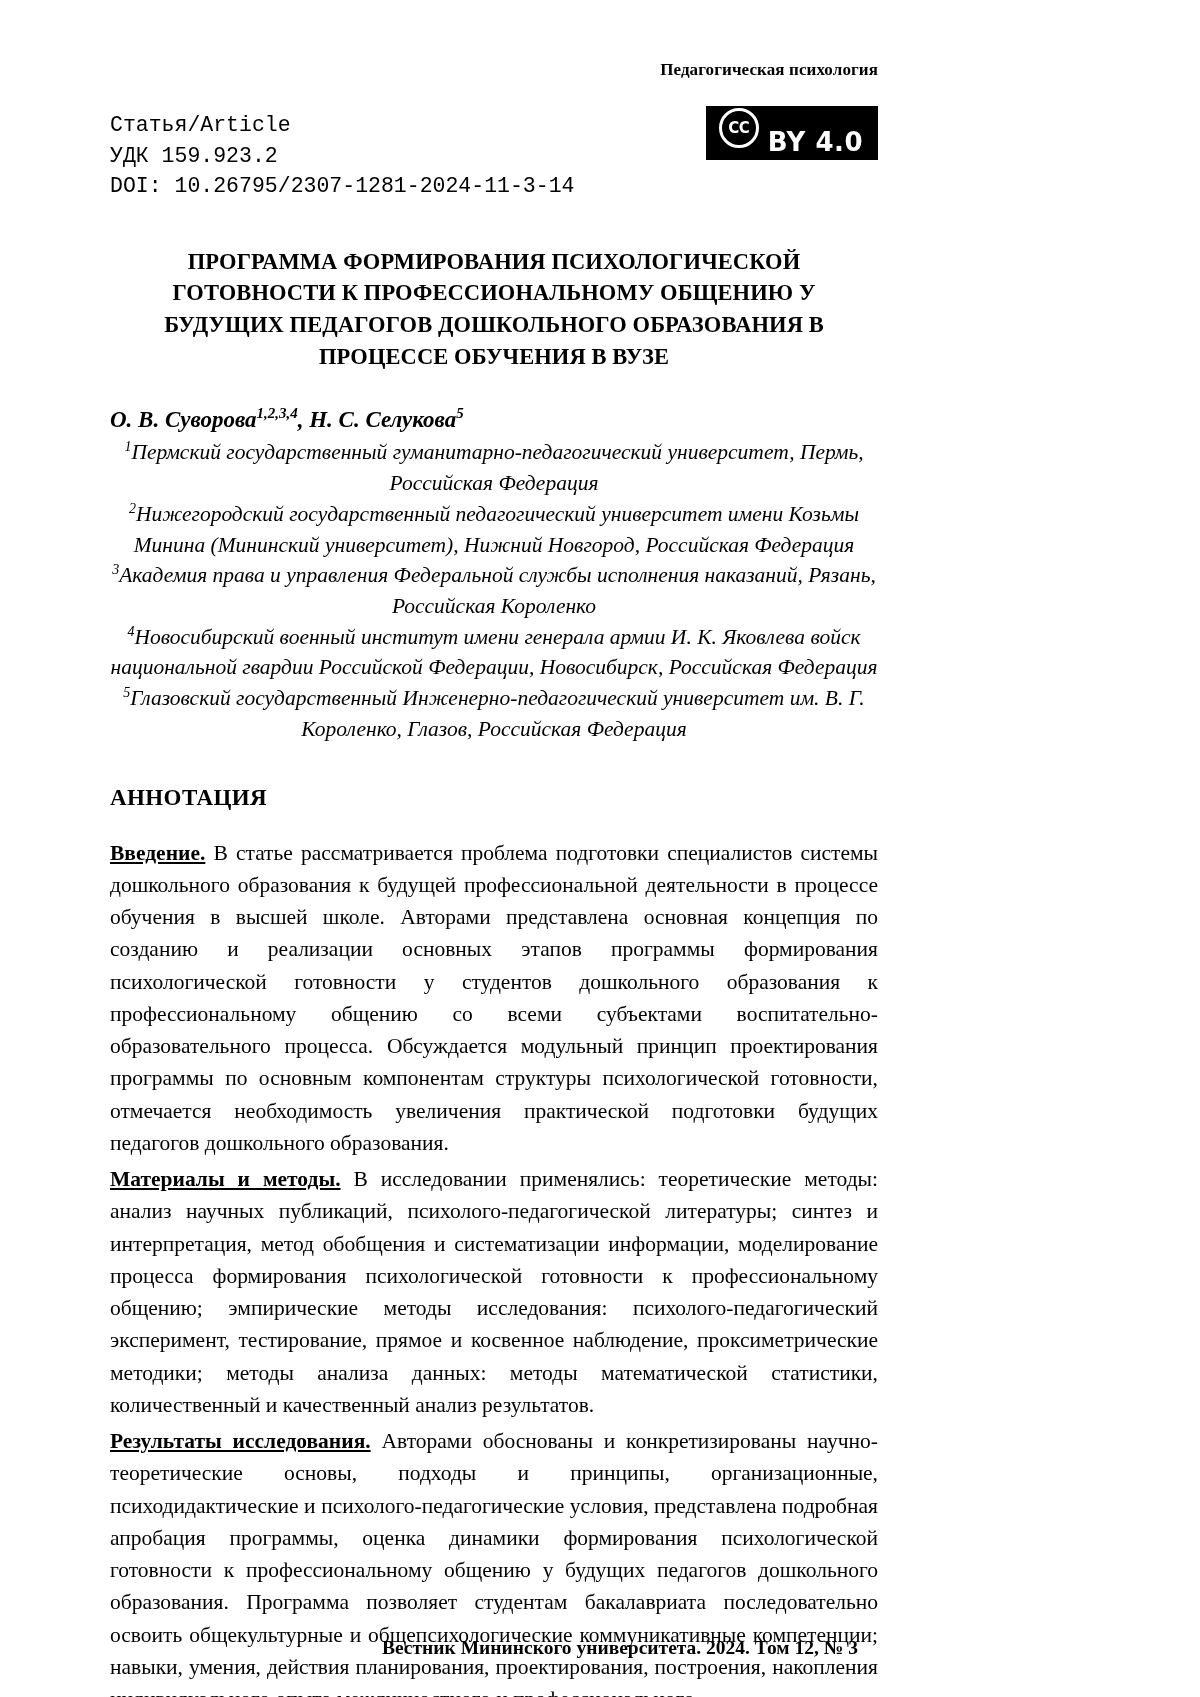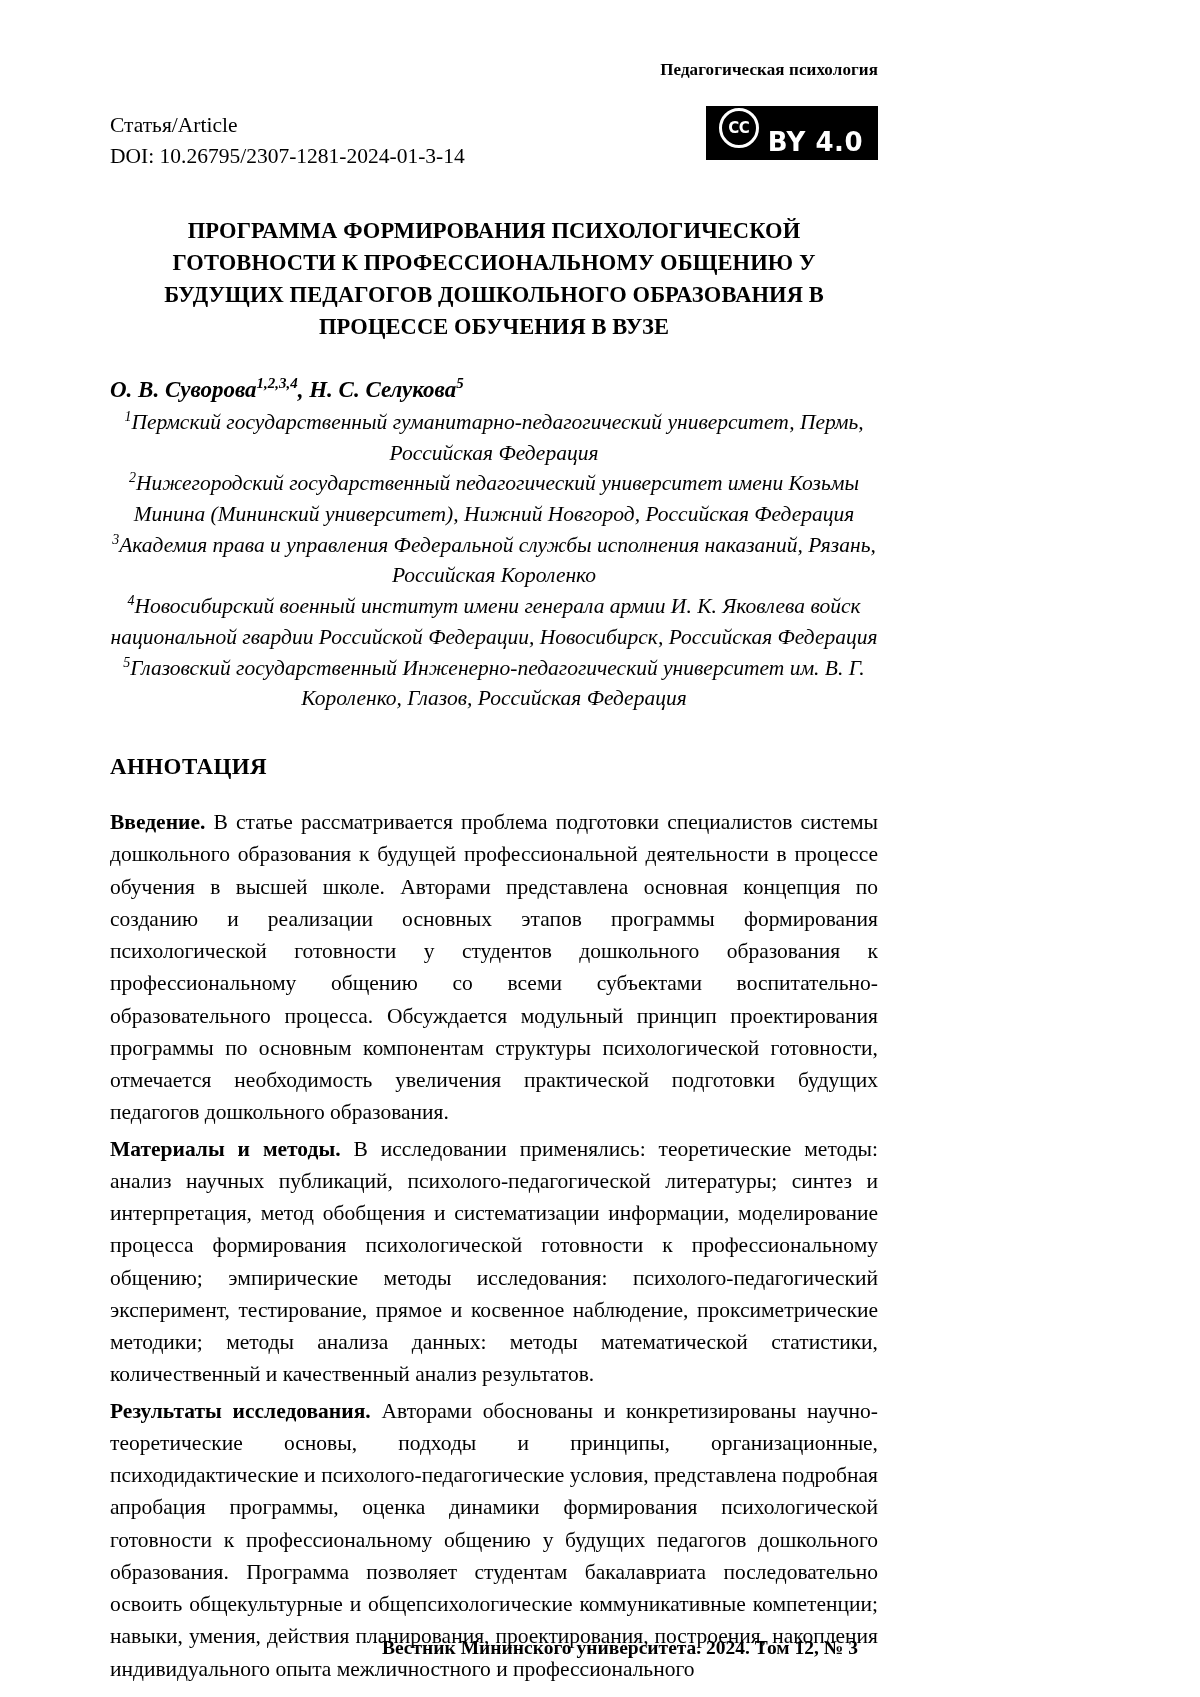--- a/index.html
+++ b/index.html
@@ -31,20 +31,21 @@
     justify-content: space-between;
     align-items: flex-start;
   }
   .meta-block {
     font-size: 21.5px;
     line-height: 1.42;
     padding-top: 4px;
   }
   .meta-block div {
     white-space: nowrap;
+    font-family: Liberation Mono, monospace;
   }
   .cc-badge {
     border: 2.5px solid #000;
     background: #000;
     padding: 3px;
     display: flex;
     align-items: flex-end;
     height: 44px;
     box-sizing: content-box;
   }
@@ -118,20 +119,21 @@
   }
   .abstract p {
     margin: 0 0 4px 0;
     text-align: justify;
     font-size: 21.5px;
     line-height: 1.5;
     text-indent: 0;
   }
   .abstract .lead {
     font-weight: bold;
+    text-decoration: underline;
   }
   
   .footer {
     position: absolute;
     left: 102px;
     right: 100px;
     bottom: 38px;
     text-align: right;
     font-weight: bold;
     font-size: 19.5px;
@@ -140,21 +142,22 @@
 </head>
 <body>
 
 <div class="page">
 
   <div class="running-head">Педагогическая психология</div>
 
   <div class="meta-row">
     <div class="meta-block">
       <div>Статья/Article</div>
-      <div>DOI: 10.26795/2307-1281-2024-01-3-14</div>
+      <div>УДК 159.923.2</div>
+      <div>DOI: 10.26795/2307-1281-2024-11-3-14</div>
     </div>
 
     <div class="cc-badge">
       <div class="cc-inner">
         <span class="cc-circle">CC</span>
         <span class="cc-text">BY 4.0</span>
       </div>
     </div>
   </div>
 

